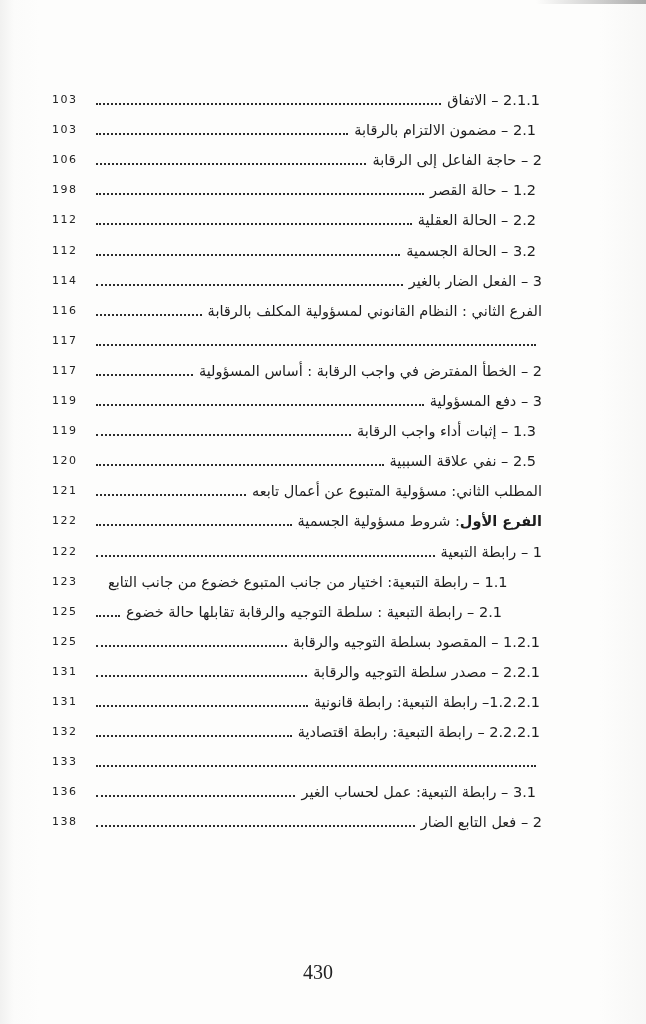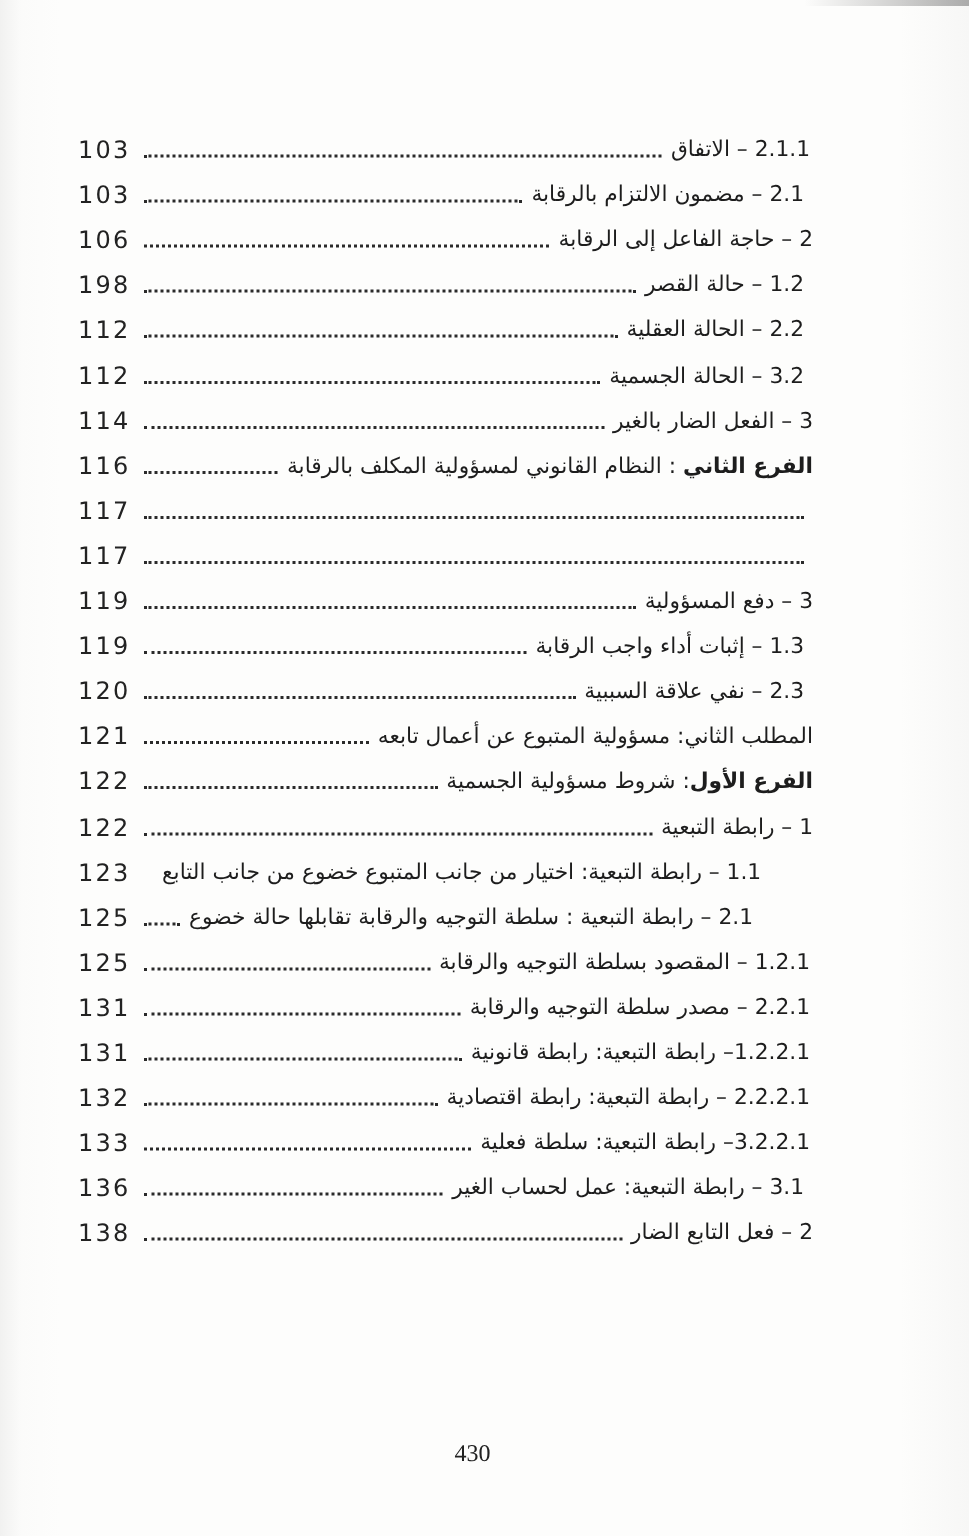--- a/index.html
+++ b/index.html
@@ -37,21 +37,21 @@
     height: 30.1px;
     display: flex;
     flex-direction: row;
     align-items: flex-end;
     direction: ltr;
     font-size: 15.5px;
     line-height: 20px;
   }
   .pg {
     font-family: "DejaVu Sans", sans-serif;
-    font-size: 16px;
+    font-size: 11px;
     letter-spacing: 1.5px;
     width: 40px;
     flex: 0 0 auto;
     color: #222;
   }
   .leader {
     flex: 1 1 auto;
     border-bottom: 2px dotted #2a2a2a;
     margin: 0 6px 5px 4px;
     height: 1px;
@@ -73,21 +73,21 @@
   }
   .num { direction: ltr; unicode-bidi: isolate; font-family: "DejaVu Sans", sans-serif; }
   .ind0 { padding-right: 0px; }
   .ind1 { padding-right: 6px; }
   .ind2 { padding-right: 2px; }
   .folio {
     position: absolute;
     left: 303px;
     top: 961px;
     font-family: "Liberation Serif", serif;
-    font-size: 16px;
+    font-size: 20px;
     color: #222;
   }
 </style>
 </head>
 <body>
 
 <div class="page">
   <div class="top-shadow"></div>
 
   <div class="toc" id="toc">
@@ -122,44 +122,45 @@
         <span class="entry ind1"><span class="num">3.2</span><span> – </span><span>الحالة الجسمية</span></span>
       </div>
       <div class="toc-row">
         <span class="pg">114</span>
         <span class="leader"></span>
         <span class="entry ind0"><span class="num">3</span><span> – </span><span>الفعل الضار بالغير</span></span>
       </div>
       <div class="toc-row">
         <span class="pg">116</span>
         <span class="leader"></span>
-        <span class="entry ind0"><span class="bold" style="font-weight: bold;">الفرع الثاني</span><span> : النظام القانوني لمسؤولية المكلف بالرقابة</span></span>
+        <span class="entry ind0"><span class="bold" style="font-weight: normal;">الفرع الثاني</span><span> : النظام القانوني لمسؤولية المكلف بالرقابة</span></span>
       </div>
       <div class="toc-row">
         <span class="pg">117</span>
         <span class="leader"></span>
       </div>
       <div class="toc-row">
         <span class="pg">117</span>
         <span class="leader"></span>
+        <span class="entry ind0"><span class="num">2</span><span> – </span><span>الخطأ المفترض في واجب الرقابة : أساس المسؤولية</span></span>
       </div>
       <div class="toc-row">
         <span class="pg">119</span>
         <span class="leader"></span>
         <span class="entry ind0"><span class="num">3</span><span> – </span><span>دفع المسؤولية</span></span>
       </div>
       <div class="toc-row">
         <span class="pg">119</span>
         <span class="leader"></span>
         <span class="entry ind1"><span class="num">1.3</span><span> – </span><span>إثبات أداء واجب الرقابة</span></span>
       </div>
       <div class="toc-row">
         <span class="pg">120</span>
         <span class="leader"></span>
-        <span class="entry ind1"><span class="num">2.3</span><span> – </span><span>نفي علاقة السببية</span></span>
+        <span class="entry ind1"><span class="num">2.5</span><span> – </span><span>نفي علاقة السببية</span></span>
       </div>
       <div class="toc-row">
         <span class="pg">121</span>
         <span class="leader"></span>
         <span class="entry ind0"><span class="bold" style="font-weight: normal;">المطلب الثاني</span><span>: مسؤولية المتبوع عن أعمال تابعه</span></span>
       </div>
       <div class="toc-row">
         <span class="pg">122</span>
         <span class="leader"></span>
         <span class="entry ind0"><span class="bold" style="font-weight: bold;">الفرع الأول</span><span>: شروط مسؤولية الجسمية</span></span>
@@ -195,21 +196,20 @@
         <span class="entry ind2"><span class="num">1.2.2.1</span><span>– </span><span>رابطة التبعية: رابطة قانونية</span></span>
       </div>
       <div class="toc-row">
         <span class="pg">132</span>
         <span class="leader"></span>
         <span class="entry ind2"><span class="num">2.2.2.1</span><span> – </span><span>رابطة التبعية: رابطة اقتصادية</span></span>
       </div>
       <div class="toc-row">
         <span class="pg">133</span>
         <span class="leader"></span>
-        <span class="entry ind2"><span class="num">3.2.2.1</span><span>– </span><span>رابطة التبعية: سلطة فعلية</span></span>
       </div>
       <div class="toc-row">
         <span class="pg">136</span>
         <span class="leader"></span>
         <span class="entry ind1"><span class="num">3.1</span><span> – </span><span>رابطة التبعية: عمل لحساب الغير</span></span>
       </div>
       <div class="toc-row">
         <span class="pg">138</span>
         <span class="leader"></span>
         <span class="entry ind0"><span class="num">2</span><span> – </span><span>فعل التابع الضار</span></span>

